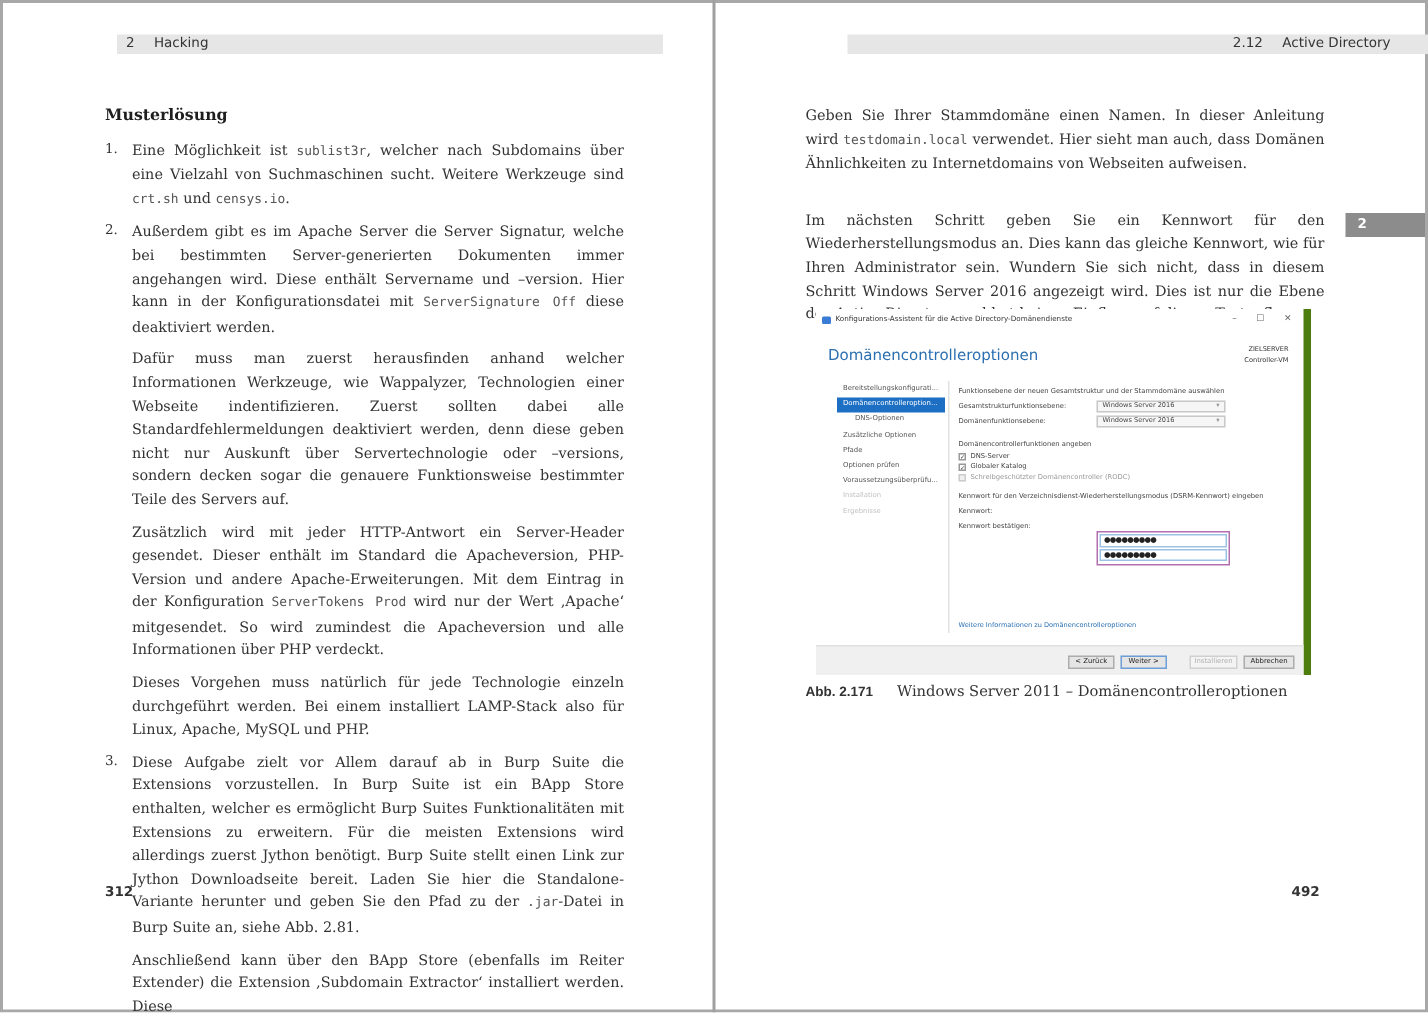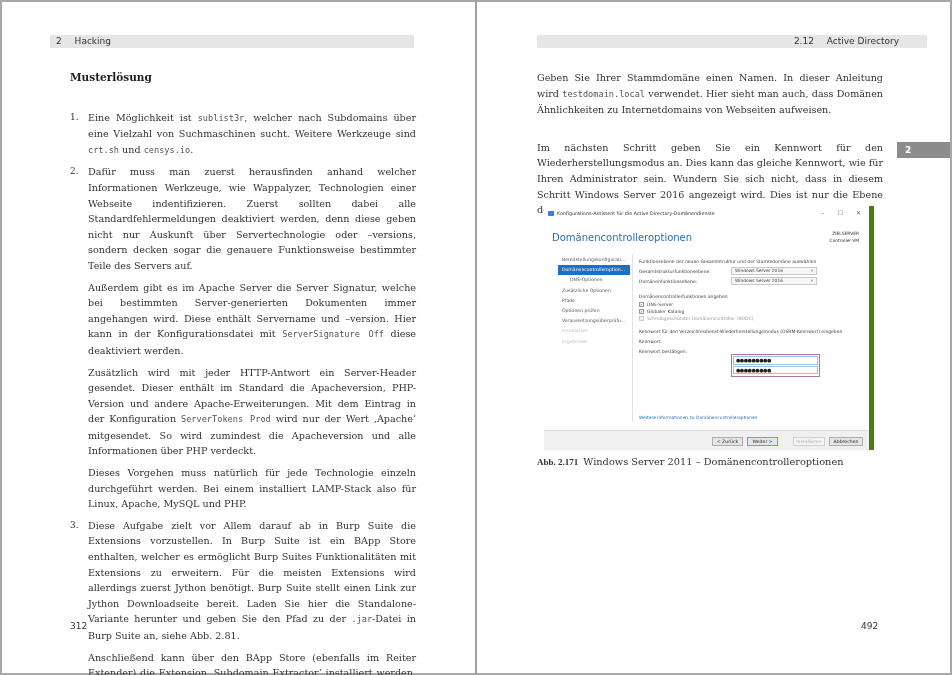--- a/index.html
+++ b/index.html
@@ -7,43 +7,43 @@
   body { position: relative; font-family: "DejaVu Serif", serif; color: #2a2a2a; }
 
   .frame { position: absolute; left: 0; top: 0; width: 952px; height: 675px;
     border: 2px solid #a8a8a8; border-top-width: 2px; }
   .gutter { position: absolute; left: 475px; top: 0; width: 2px; height: 675px; background: #a0a0a0; }
 
   .page { position: absolute; top: 0; height: 675px; }
   .page.left { left: 2px; width: 473px; }
   .page.right { left: 477px; width: 473px; padding-left: 46px; }
 
-  .runhead { position: absolute; top: 35px; height: 13px; background: #e6e6e6;
-    font-family: "DejaVu Sans", sans-serif; font-size: 9px; line-height: 13px; color: #333; }
+  .runhead { position: absolute; top: 23px; height: 13px; background: #e6e6e6;
+    font-family: "DejaVu Sans", sans-serif; font-size: 9px; line-height: 13px; color: #333; margin-left: 28px; }
   .left .runhead { left: 48px; width: 364px; padding-left: 6px; }
   .right .runhead { left: 60px; width: 390px; text-align: right; padding-right: 28px; }
   .runhead .num { margin-right: 10px; }
 
   .body-text { position: absolute; font-size: 9.6px; line-height: 15.6px; text-align: justify; color: #333; }
   .left .body-text { left: 68px; width: 346px; top: 70px; }
   .right .body-text.top { left: 60px; width: 346px; top: 70px; }
   .right .body-text.bottom { left: 60px; width: 346px; top: 482px; }
 
-  h3 { font-size: 10.5px; font-weight: bold; margin-bottom: 24px; color: #1e1e1e; }
+  h3 { font-size: 10.5px; font-weight: bold; margin-bottom: 7px; color: #1e1e1e; }
   ol { list-style: none; }
   li { position: relative; padding-left: 18px; margin-bottom: 6px; }
   li .marker { position: absolute; left: 0; top: 0; font-size: 9px; }
   p { margin-bottom: 6px; }
   .mono { font-family: "DejaVu Sans Mono", monospace; font-size: 8.6px; color: #555; }
   .par-gap { margin-bottom: 22px; }
 
   .thumb-tab { position: absolute; left: 420px; top: 142px; width: 53px; height: 16px; background: #8c8c8c;
     color: #fff; font-family: "DejaVu Sans", sans-serif; font-weight: bold; font-size: 9px; line-height: 16px; padding-left: 8px; }
 
-  .folio { position: absolute; top: 621px; font-family: "DejaVu Sans", sans-serif; font-weight: normal; font-size: 9px; color: #333; }
+  .folio { position: absolute; top: 590px; font-family: "DejaVu Sans", sans-serif; font-weight: bold; font-size: 9px; color: #333; }
   .left .folio { left: 68px; }
   .right .folio { left: 384px; }
 
   
   .dialog { position: absolute; left: 67px; top: 206px; width: 330px; height: 244px; background: #fff;
     border-right: 5px solid #4d7c0f; font-family: "DejaVu Sans", sans-serif; color: #444; }
   .dlg-titlebar { height: 14px; display: flex; align-items: center; font-size: 4.8px; padding-left: 4px; color: #333; }
   .dlg-titlebar .appicon { width: 6px; height: 5px; background: #3a7bd5; margin-right: 3px; border-radius: 1px; }
   .dlg-controls { position: absolute; right: 8px; top: 3px; display: flex; gap: 13px; font-size: 6px; color: #666; }
   .dlg-heading { position: absolute; left: 8px; top: 26px; font-size: 10px; color: #2a6fb0; font-weight: normal; }
@@ -66,21 +66,21 @@
   .chk.off .box { border-color: #ccc; background: #f0f0f0; }
   .pw-wrap { position: absolute; left: 92px; top: 98px; width: 89px; height: 23px; border: 1.5px solid #b46fb0; padding: 1px; }
   .pw-field { height: 8.5px; border: 1px solid #9cc3e6; font-size: 5px; line-height: 6px; padding-left: 2px; color: #222; letter-spacing: -0.5px; margin-bottom: 1px; }
   .link { position: absolute; left: 95px; top: 209px; font-size: 4.4px; color: #2a6fb0; }
   .dlg-footer { position: absolute; left: 0; top: 224px; width: 100%; height: 20px; background: #f0f0f0; border-top: 1px solid #e0e0e0; }
   .btn { position: absolute; top: 6px; height: 9px; border: 1px solid #adadad; background: #e5e5e5; font-size: 4.6px; line-height: 7px; text-align: center; color: #222; }
   .btn.primary { border-color: #6e9ed6; }
   .btn.disabled { color: #b0b0b0; background: #f4f4f4; border-color: #d0d0d0; }
 
   .caption { position: absolute; left: 60px; top: 456px; font-size: 9.8px; color: #333; }
-  .caption b { font-family: Liberation Serif, serif; font-size: 9px; margin-right: 5px; }
+  .caption b { font-family: Liberation Sans, sans-serif; font-size: 9px; margin-right: 16px; }
 </style>
 </head>
 <body>
 
 <div class="frame"></div>
 <div class="gutter"></div>
 
 <div class="page left">
   <div class="runhead">
     <span class="num">2</span>
@@ -89,22 +89,22 @@
 
   <div class="body-text">
     <h3>Musterlösung</h3>
     <ol>
       <li>
         <span class="marker">1.</span>
         <p>Eine Möglichkeit ist <span class="mono">sublist3r</span>, welcher nach Subdomains über eine Vielzahl von Suchmaschinen sucht. Weitere Werkzeuge sind <span class="mono">crt.sh</span> und <span class="mono">censys.io</span>.</p>
       </li>
       <li>
         <span class="marker">2.</span>
+        <p>Außerdem gibt es im Apache Server die Server Signatur, welche bei bestimmten Server-generierten Dokumenten immer angehangen wird. Diese enthält Servername und –version. Hier kann in der Konfigurationsdatei mit <span class="mono">ServerSignature Off</span> diese deaktiviert werden.</p>
         <p>Dafür muss man zuerst herausfinden anhand welcher Informationen Werkzeuge, wie Wappalyzer, Technologien einer Webseite indentifizieren. Zuerst sollten dabei alle Standardfehlermeldungen deaktiviert werden, denn diese geben nicht nur Auskunft über Servertechnologie oder –versions, sondern decken sogar die genauere Funktionsweise bestimmter Teile des Servers auf.</p>
-        <p>Außerdem gibt es im Apache Server die Server Signatur, welche bei bestimmten Server-generierten Dokumenten immer angehangen wird. Diese enthält Servername und –version. Hier kann in der Konfigurationsdatei mit <span class="mono">ServerSignature Off</span> diese deaktiviert werden.</p>
         <p>Zusätzlich wird mit jeder HTTP-Antwort ein Server-Header gesendet. Dieser enthält im Standard die Apacheversion, PHP-Version und andere Apache-Erweiterungen. Mit dem Eintrag in der Konfiguration <span class="mono">ServerTokens Prod</span> wird nur der Wert ‚Apache‘ mitgesendet. So wird zumindest die Apacheversion und alle Informationen über PHP verdeckt.</p>
         <p>Dieses Vorgehen muss natürlich für jede Technologie einzeln durchgeführt werden. Bei einem installiert LAMP-Stack also für Linux, Apache, MySQL und PHP.</p>
       </li>
       <li>
         <span class="marker">3.</span>
         <p>Diese Aufgabe zielt vor Allem darauf ab in Burp Suite die Extensions vorzustellen. In Burp Suite ist ein BApp Store enthalten, welcher es ermöglicht Burp Suites Funktionalitäten mit Extensions zu erweitern. Für die meisten Extensions wird allerdings zuerst Jython benötigt. Burp Suite stellt einen Link zur Jython Downloadseite bereit. Laden Sie hier die Standalone-Variante herunter und geben Sie den Pfad zu der <span class="mono">.jar</span>-Datei in Burp Suite an, siehe Abb. 2.81.</p>
         <p>Anschließend kann über den BApp Store (ebenfalls im Reiter Extender) die Extension ‚Subdomain Extractor‘ installiert werden. Diese</p>
       </li>
     </ol>
   </div>

